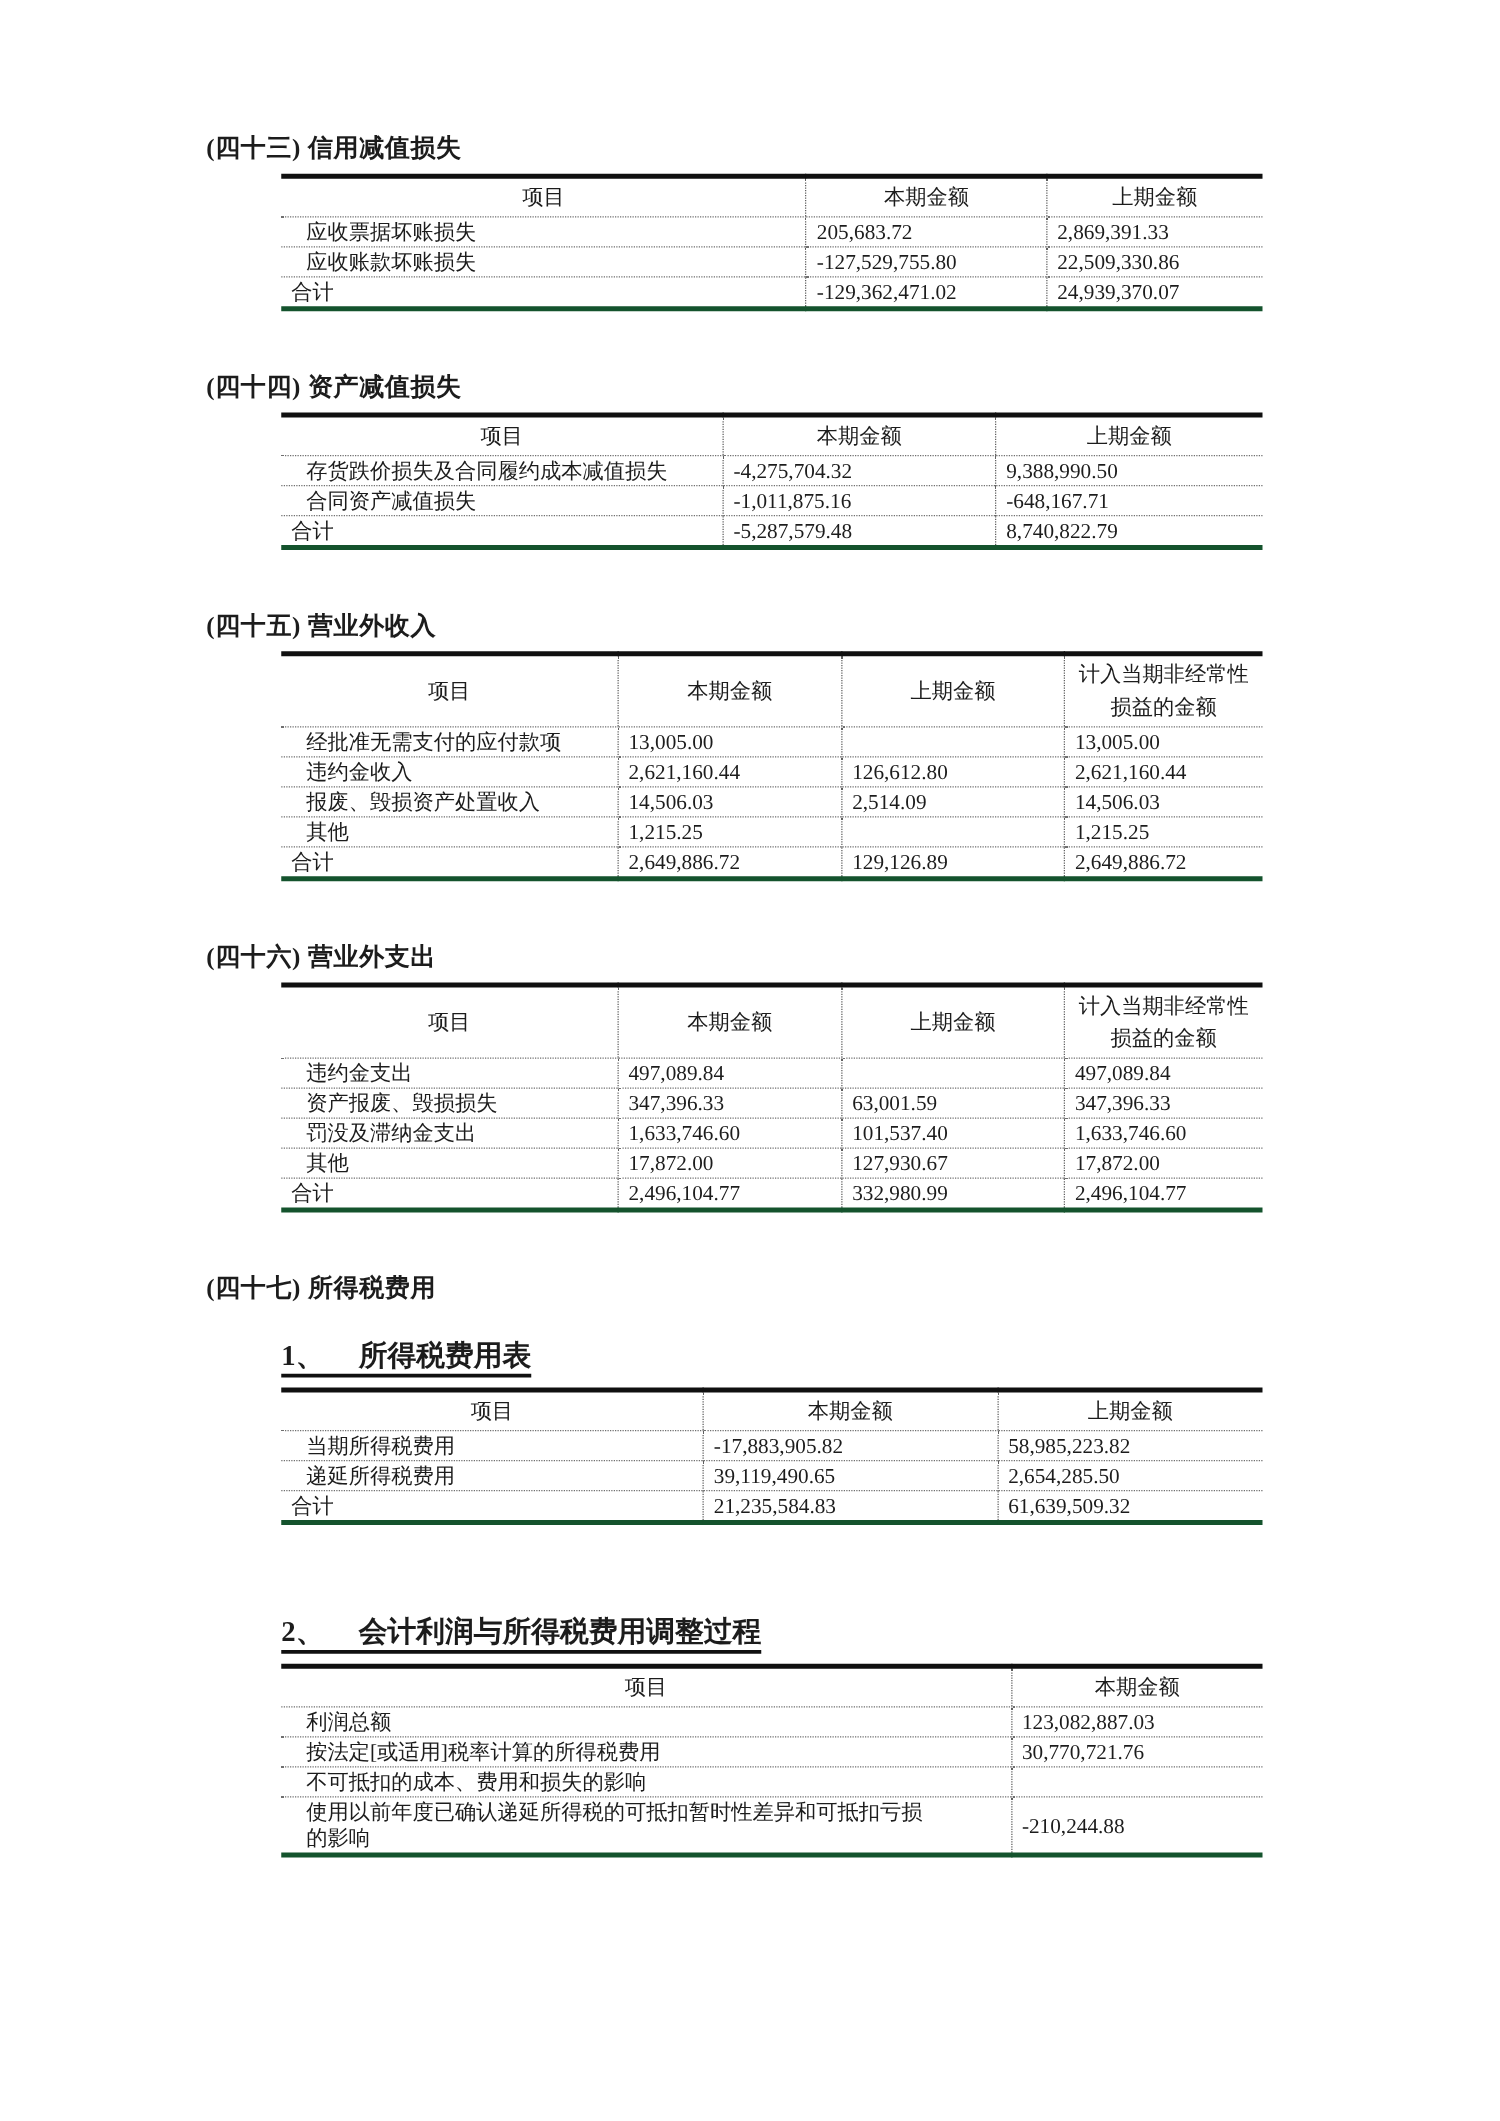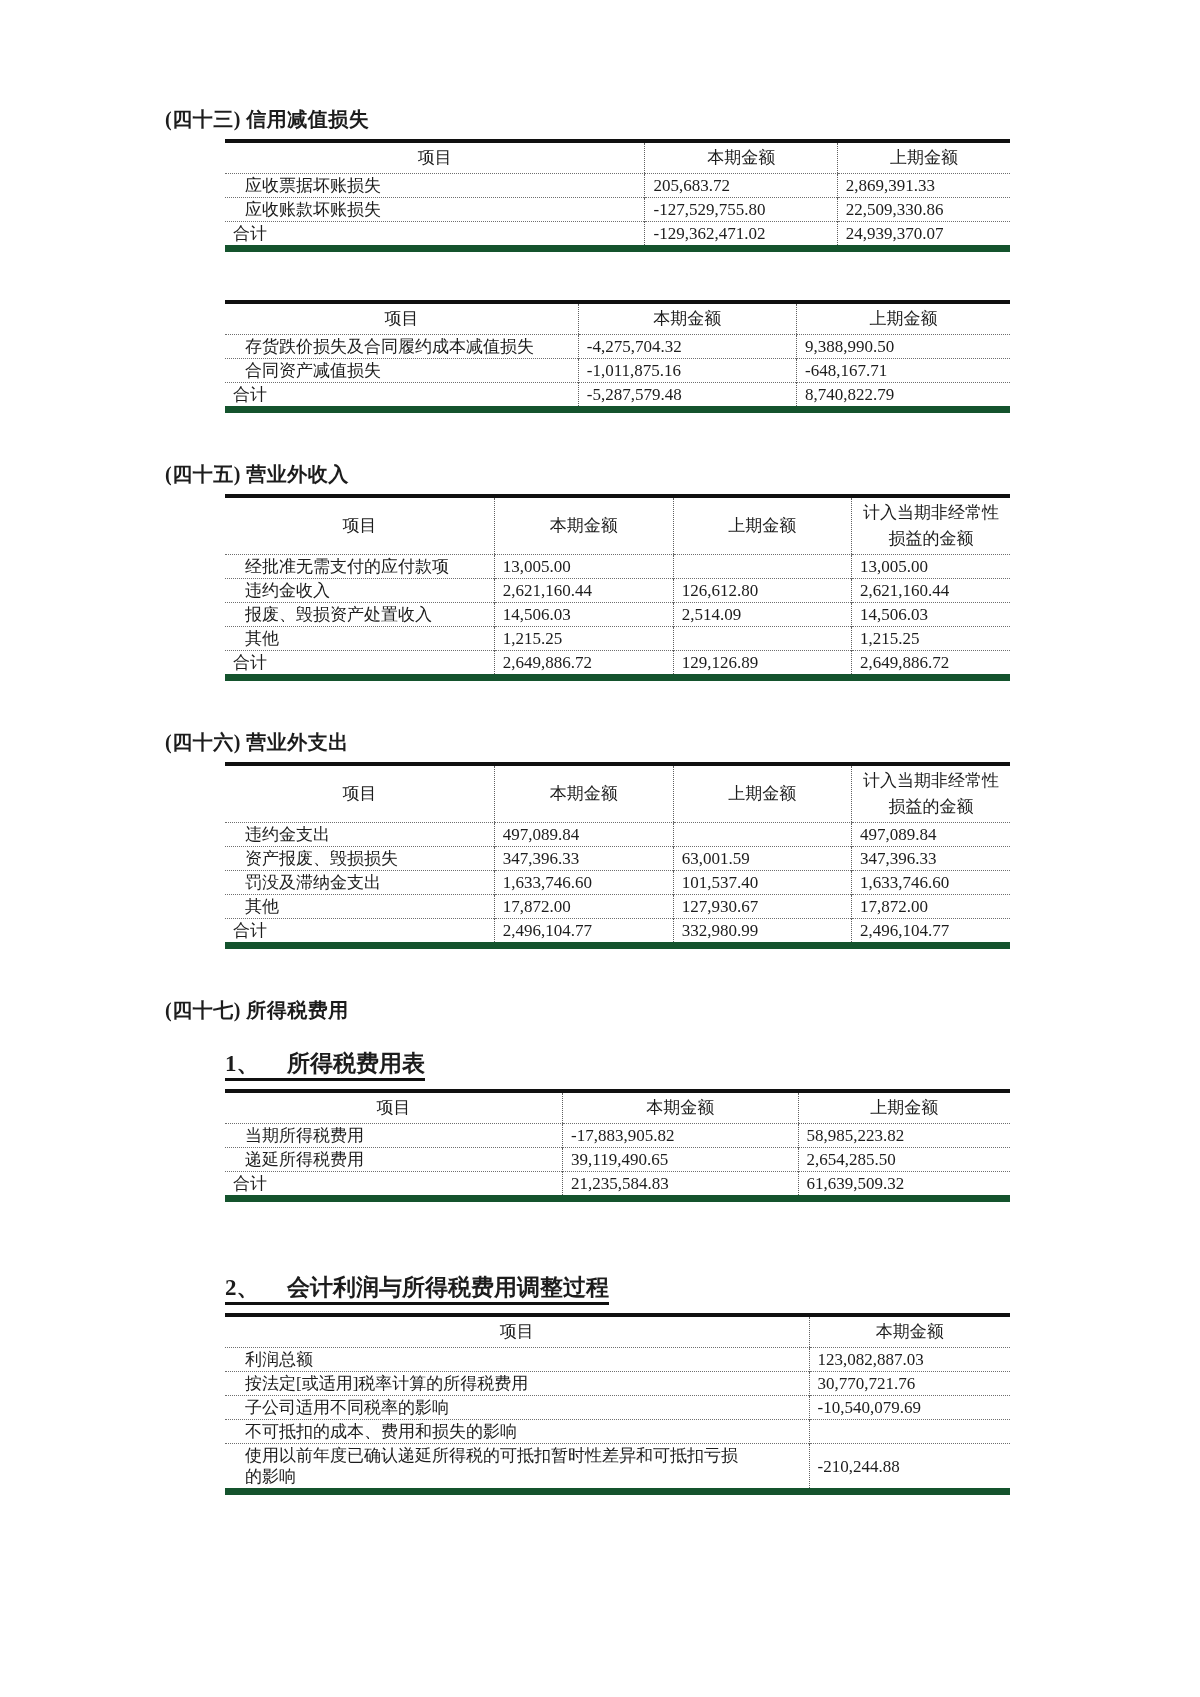--- a/index.html
+++ b/index.html
@@ -13,21 +13,21 @@
 
   .sec-h {
     font-size: 20px; font-weight: 700; line-height: 27px;
     letter-spacing: 0.5px; margin-bottom: 6px;
   }
   section + section { margin-top: 48px; }
 
   table.fin {
     width: 785px; margin-left: 60px;
     border-collapse: collapse; table-layout: fixed;
-    border-top: 4px solid #101010; border-bottom: 7px solid #14532d;
+    border-top: 4px solid #101010; border-bottom: 4px solid #14532d;
     font-size: 17px;
   }
   .fin th {
     font-weight: 400; text-align: center; vertical-align: middle;
     padding: 2px 8px; line-height: 26px; white-space: pre-line;
     border-bottom: 1px dotted #6f6f6f;
   }
   .fin td {
     padding: 1px 8px; line-height: 21px; vertical-align: middle;
   }
@@ -76,20 +76,21 @@
           <tr>
             <td class="total-lbl">合计</td>
             <td class="num">-129,362,471.02</td>
             <td class="num">24,939,370.07</td>
           </tr>
         </tbody>
       </table>
   </section>
 
   <section class="note">
+    <h2 class="sec-h">(四十四) 资产减值损失</h2>
     <table class="fin">
         <colgroup>
           <col style="width: 45%;">
           <col style="width: 27.8%;">
           <col style="width: 27.2%;">
         </colgroup>
         <thead>
           <tr>
             <th>项目</th>
             <th>本期金额</th>
@@ -276,24 +277,20 @@
           <tbody>
             <tr>
               <td class="lbl">利润总额</td>
               <td class="num">123,082,887.03</td>
             </tr>
             <tr>
               <td class="lbl">按法定[或适用]税率计算的所得税费用</td>
               <td class="num">30,770,721.76</td>
             </tr>
             <tr>
-              <td class="lbl">子公司适用不同税率的影响</td>
-              <td class="num">-10,540,079.69</td>
-            </tr>
-            <tr>
               <td class="lbl">不可抵扣的成本、费用和损失的影响</td>
               <td class="num"></td>
             </tr>
             <tr>
               <td class="lbl">使用以前年度已确认递延所得税的可抵扣暂时性差异和可抵扣亏损
 的影响</td>
               <td class="num">-210,244.88</td>
             </tr>
           </tbody>
         </table>

